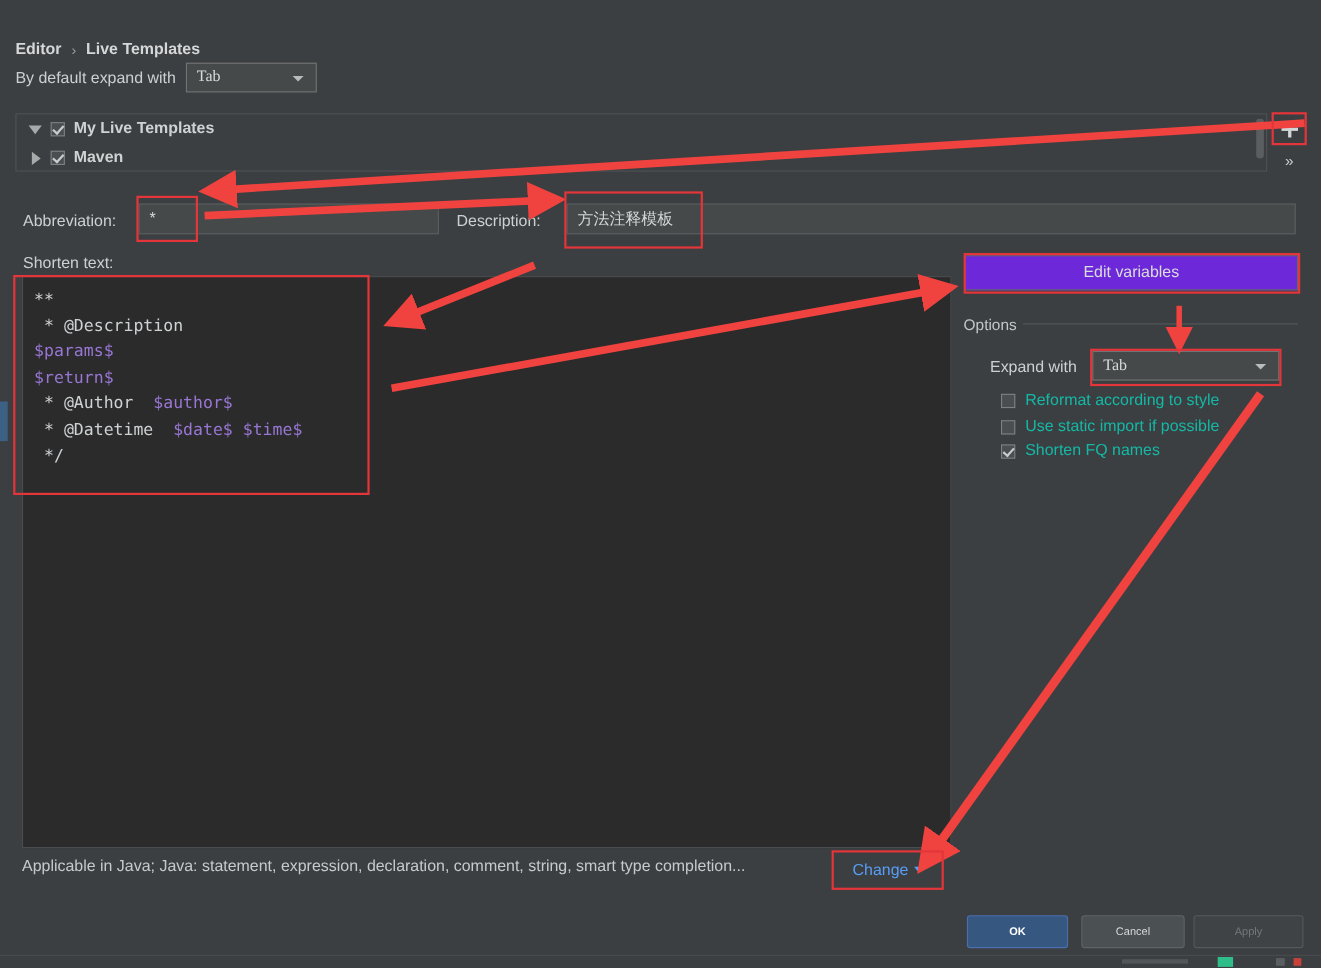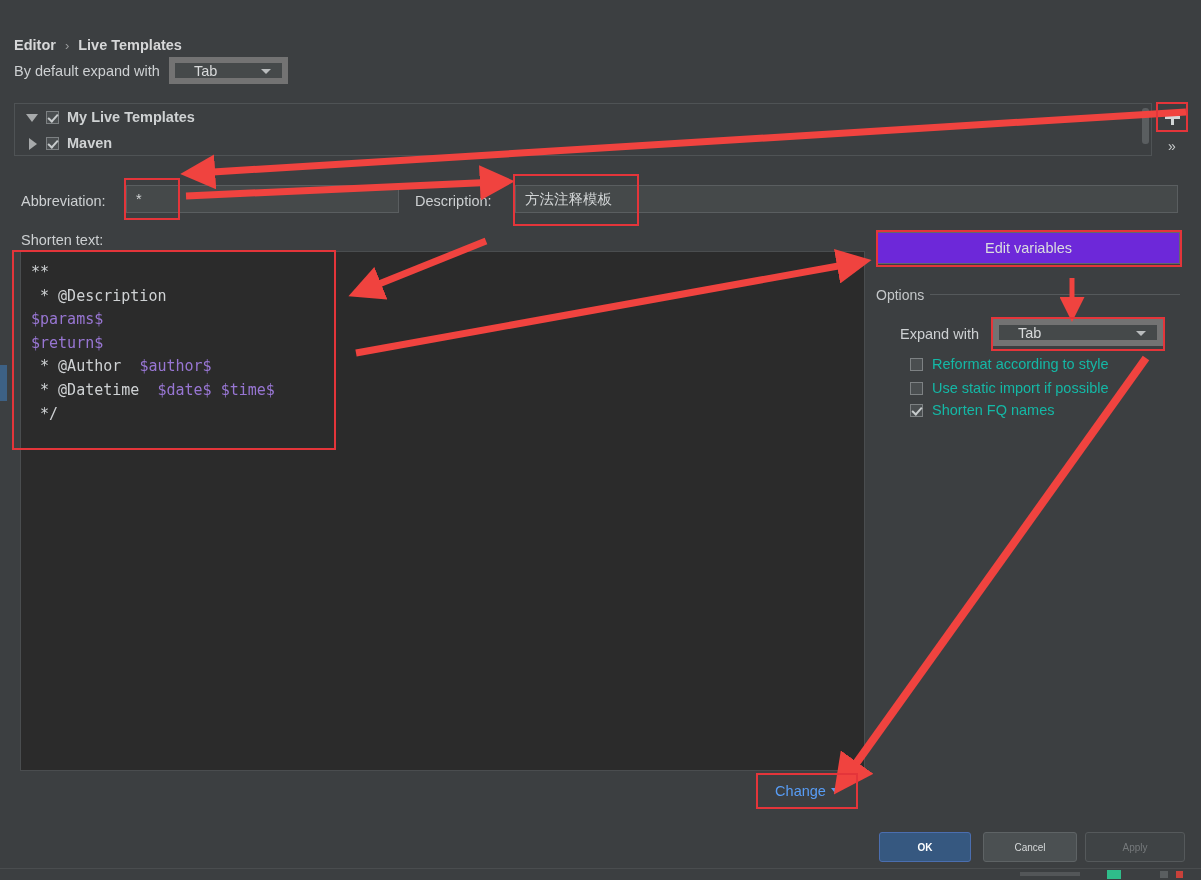--- a/index.html
+++ b/index.html
@@ -19,24 +19,24 @@
   }
   .bc-sep { color: #9a9c9d; font-weight: normal; font-size: 13px; }
 
   
   .expandrow {
     position: absolute; left: 14px; top: 57px;
     display: flex; align-items: center; gap: 9px;
   }
   .lbl { font-size: 14.5px; color: #cdd0d2; white-space: nowrap; }
   .combo {
-    background: #45494a; border: 6px solid #737373;
+    background: #45494a; border: 1px solid #737373;
     height: 27px; display: flex; align-items: center;
     position: relative; color: #d8dadb; font-size: 14.5px;
-    padding-left: 19px; min-width: 119px; cursor: default;
+    padding-left: 9px; min-width: 119px; cursor: default; font-family: Liberation Serif, serif;
   }
   .combo .arrow {
     position: absolute; right: 11px; top: 50%;
     width: 0; height: 0; margin-top: -2px;
     border-left: 5px solid transparent;
     border-right: 5px solid transparent;
     border-top: 5px solid #b9bcbd;
   }
 
   
@@ -264,20 +264,21 @@
   </div>
   <div class="optrow" id="opt-static">
     <span class="cbx"></span>
     <span>Use static import if possible</span>
   </div>
   <div class="optrow" id="opt-shorten">
     <span class="cbx on"></span>
     <span>Shorten FQ names</span>
   </div>
 
+  <span id="applicable-text">Applicable in Java; Java: statement, expression, declaration, comment, string, smart type completion...</span>
   <div id="change-link">
     <span>Change</span>
     <span class="chev"></span>
   </div>
 
   <div class="dlgbtn" id="ok-button">OK</div>
   <div class="dlgbtn" id="cancel-button">Cancel</div>
   <div class="dlgbtn" id="apply-button">Apply</div>
 
   <div id="left-blue-strip"></div>

